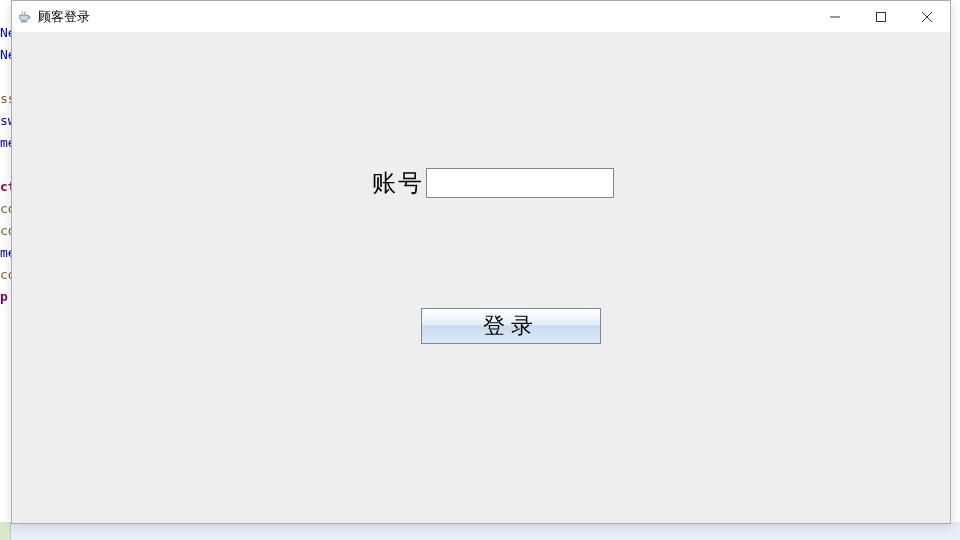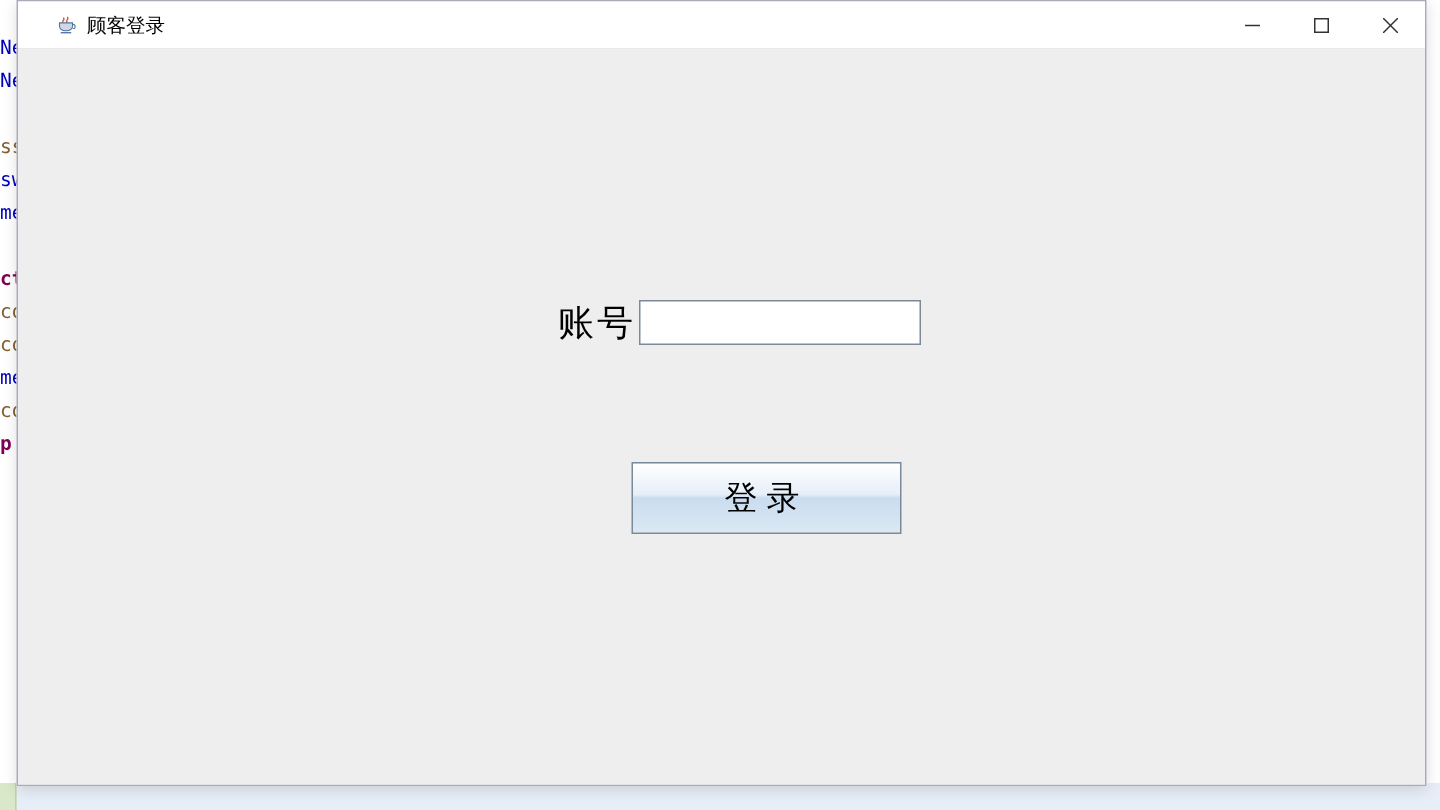--- a/index.html
+++ b/index.html
@@ -44,21 +44,21 @@
       border: 1px solid #aab;
       box-shadow: 0 2px 10px rgba(0,0,0,0.15);
       z-index: 10;
     }
     .titlebar {
       height: 32px;
       background: #ffffff;
       display: flex;
       align-items: center;
       border-bottom: 1px solid #e8e8e8;
-      padding: 0 0 0 24px;
+      padding: 0 0 0 4px;
     }
     .titlebar-icon {
       width: 16px;
       height: 16px;
       margin-right: 6px;
       display: flex;
       align-items: center;
       justify-content: center;
     }
     .java-cup {
@@ -104,34 +104,34 @@
     .text-input {
       width: 188px;
       height: 30px;
       border: 1px solid #7a8a99;
       background: #ffffff;
       font-size: 16px;
       padding: 0 4px;
       outline: none;
     }
     .row-account {
-      top: 166px;
+      top: 134px;
       left: 360px;
       align-items: center;
     }
     .row-password {
       top: 206px;
       left: 360px;
     }
     .login-btn {
       position: absolute;
       top: 275px;
       left: 409px;
       width: 180px;
-      height: 48px;
+      height: 36px;
       background: linear-gradient(to bottom, #ffffff 0%, #e6eef8 45%, #c9dcef 50%, #dce8f4 100%);
       border: 1px solid #7a8a99;
       font-size: 22px;
       font-family: "SimSun", serif;
       color: #000;
       cursor: pointer;
       letter-spacing: 6px;
       text-align: center;
     }
     .bottom-strip {

